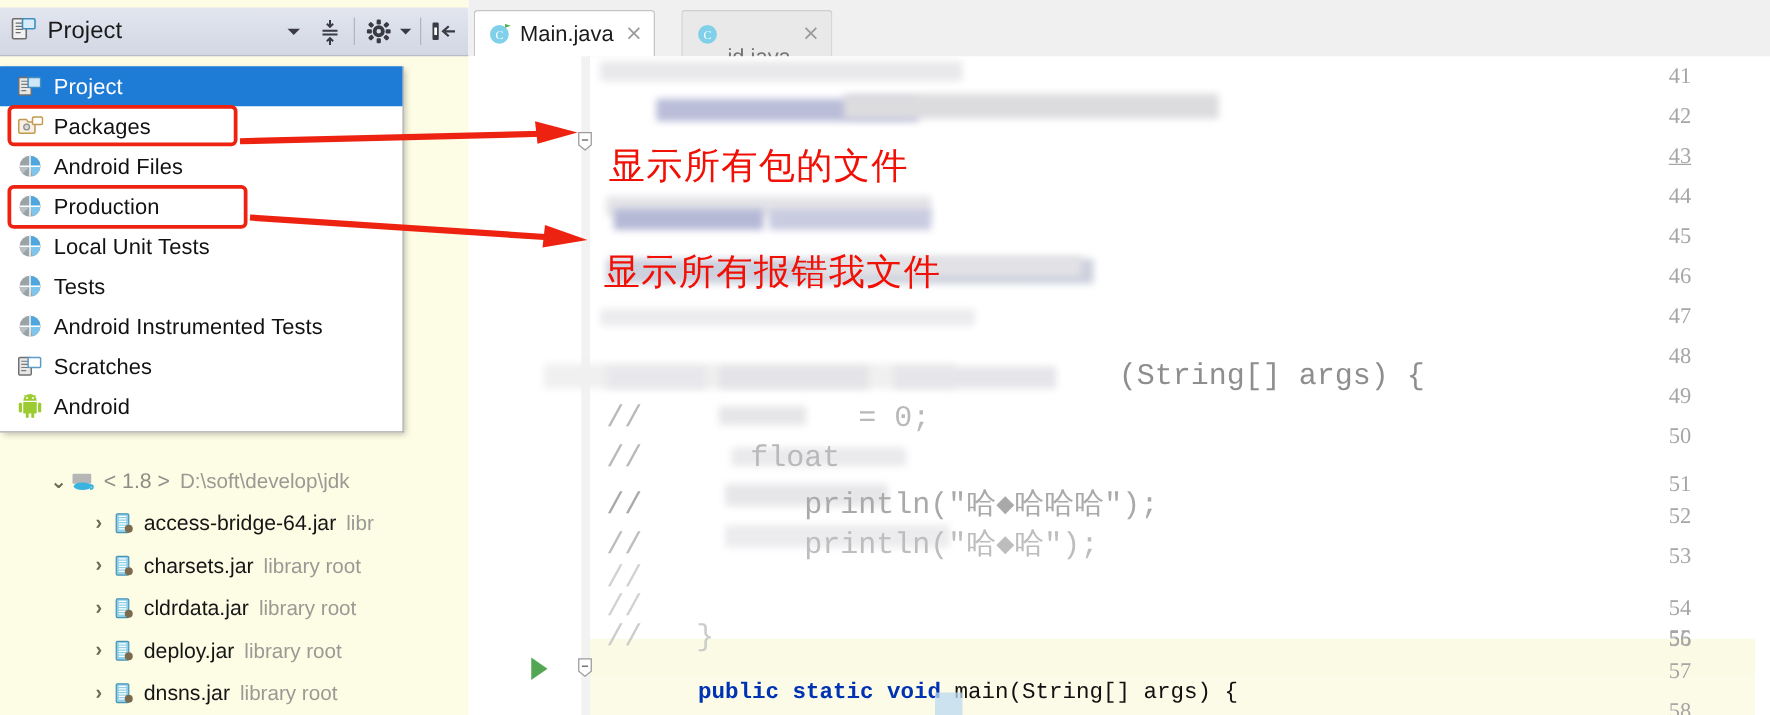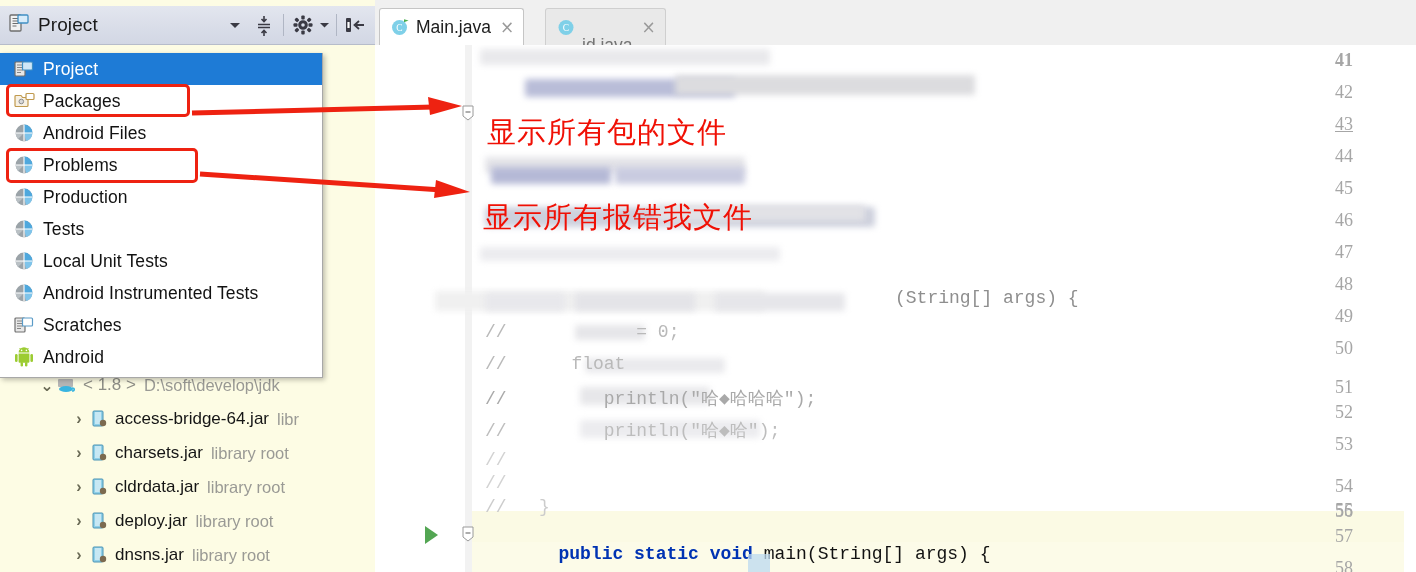--- a/index.html
+++ b/index.html
@@ -133,21 +133,21 @@
   .hl-row { position:absolute; left:0; width:1041px; }
 
   
   .blur {
     position:absolute; border-radius:2px;
     filter: blur(3px);
   }
   .ghost {
     position:absolute;
     font-family:"Liberation Mono","DejaVu Sans Mono",monospace;
-    font-size:18px; white-space:pre; color:#b9b9b9;
+    font-size:24px; white-space:pre; color:#b9b9b9;
     filter: blur(.6px);
   }
   .kw { color:#0033b3; font-weight:bold; }
   .pl { color:#111111;margin-top:10px; }
 
   
   .anno {
     position:absolute; color:#f01005; font-size:29px;
     font-family:"DejaVu Sans","Liberation Sans",sans-serif;
     white-space:nowrap; letter-spacing:1px; z-index:60;
@@ -333,70 +333,58 @@
             <circle cx="10" cy="10" r="8.4" fill="#9ba3a8"></circle>
             <path d="M10 10 L10 1.6 A8.4 8.4 0 0 1 18.4 10 Z" fill="#4fa8dd"></path>
             <path d="M10 10 L18.4 10 A8.4 8.4 0 0 1 12 18 Z" fill="#7fc4ea"></path>
             <path d="M10 10 L4 16 A8.4 8.4 0 0 1 1.6 10 Z" fill="#b9c0c4"></path>
             <path d="M10 1.6v16.8M1.6 10h16.8" stroke="#ffffff" stroke-width="1.1"></path>
           </svg>
         </span>
         <span class="dd-label">Android Files</span>
       </div>
 
+
       <div class="dd-item">
         <span class="dd-icon">
           <svg width="20" height="20" viewBox="0 0 20 20">
             <circle cx="10" cy="10" r="8.4" fill="#9ba3a8"></circle>
             <path d="M10 10 L10 1.6 A8.4 8.4 0 0 1 18.4 10 Z" fill="#4fa8dd"></path>
             <path d="M10 10 L18.4 10 A8.4 8.4 0 0 1 12 18 Z" fill="#7fc4ea"></path>
             <path d="M10 10 L4 16 A8.4 8.4 0 0 1 1.6 10 Z" fill="#b9c0c4"></path>
             <path d="M10 1.6v16.8M1.6 10h16.8" stroke="#ffffff" stroke-width="1.1"></path>
           </svg>
         </span>
-        <span class="dd-label">Problems</span>
+        <span class="dd-label">Production</span>
       </div>
 
       <div class="dd-item">
         <span class="dd-icon">
           <svg width="20" height="20" viewBox="0 0 20 20">
             <circle cx="10" cy="10" r="8.4" fill="#9ba3a8"></circle>
             <path d="M10 10 L10 1.6 A8.4 8.4 0 0 1 18.4 10 Z" fill="#4fa8dd"></path>
             <path d="M10 10 L18.4 10 A8.4 8.4 0 0 1 12 18 Z" fill="#7fc4ea"></path>
             <path d="M10 10 L4 16 A8.4 8.4 0 0 1 1.6 10 Z" fill="#b9c0c4"></path>
             <path d="M10 1.6v16.8M1.6 10h16.8" stroke="#ffffff" stroke-width="1.1"></path>
           </svg>
         </span>
-        <span class="dd-label">Production</span>
+        <span class="dd-label">Local Unit Tests</span>
       </div>
 
       <div class="dd-item">
         <span class="dd-icon">
           <svg width="20" height="20" viewBox="0 0 20 20">
             <circle cx="10" cy="10" r="8.4" fill="#9ba3a8"></circle>
             <path d="M10 10 L10 1.6 A8.4 8.4 0 0 1 18.4 10 Z" fill="#4fa8dd"></path>
             <path d="M10 10 L18.4 10 A8.4 8.4 0 0 1 12 18 Z" fill="#7fc4ea"></path>
             <path d="M10 10 L4 16 A8.4 8.4 0 0 1 1.6 10 Z" fill="#b9c0c4"></path>
             <path d="M10 1.6v16.8M1.6 10h16.8" stroke="#ffffff" stroke-width="1.1"></path>
           </svg>
         </span>
         <span class="dd-label">Tests</span>
-      </div>
-
-      <div class="dd-item">
-        <span class="dd-icon">
-          <svg width="20" height="20" viewBox="0 0 20 20">
-            <circle cx="10" cy="10" r="8.4" fill="#9ba3a8"></circle>
-            <path d="M10 10 L10 1.6 A8.4 8.4 0 0 1 18.4 10 Z" fill="#4fa8dd"></path>
-            <path d="M10 10 L18.4 10 A8.4 8.4 0 0 1 12 18 Z" fill="#7fc4ea"></path>
-            <path d="M10 10 L4 16 A8.4 8.4 0 0 1 1.6 10 Z" fill="#b9c0c4"></path>
-            <path d="M10 1.6v16.8M1.6 10h16.8" stroke="#ffffff" stroke-width="1.1"></path>
-          </svg>
-        </span>
-        <span class="dd-label">Local Unit Tests</span>
       </div>
 
       <div class="dd-item">
         <span class="dd-icon">
           <svg width="20" height="20" viewBox="0 0 20 20">
             <circle cx="10" cy="10" r="8.4" fill="#9ba3a8"></circle>
             <path d="M10 10 L10 1.6 A8.4 8.4 0 0 1 18.4 10 Z" fill="#4fa8dd"></path>
             <path d="M10 10 L18.4 10 A8.4 8.4 0 0 1 12 18 Z" fill="#7fc4ea"></path>
             <path d="M10 10 L4 16 A8.4 8.4 0 0 1 1.6 10 Z" fill="#b9c0c4"></path>
             <path d="M10 1.6v16.8M1.6 10h16.8" stroke="#ffffff" stroke-width="1.1"></path>
@@ -470,21 +458,21 @@
 
     <div id="code-viewport">
 
       <div class="hl-row" style="top:466px;height:31px;background:#fbfae4;"></div>
       <div class="hl-row" style="top:497px;height:30px;background:#fcfbe8;"></div>
 
       <div id="gutter">
         <div id="gutter-shade"></div>
       </div>
 
-      <div class="ln" style="top:5px;font-weight:bold;">41</div>
+      <div class="ln" style="top:5px;">41</div>
       <div class="ln" style="top:37px;">42</div>
       <div class="ln" style="top:69px;text-decoration:underline;">43</div>
       <div class="ln" style="top:101px;">44</div>
       <div class="ln" style="top:133px;">45</div>
       <div class="ln" style="top:165px;">46</div>
       <div class="ln" style="top:197px;">47</div>
       <div class="ln" style="top:229px;">48</div>
       <div class="ln" style="top:261px;">49</div>
       <div class="ln" style="top:293px;">50</div>
       <div class="ln" style="top:332px;">51</div>

